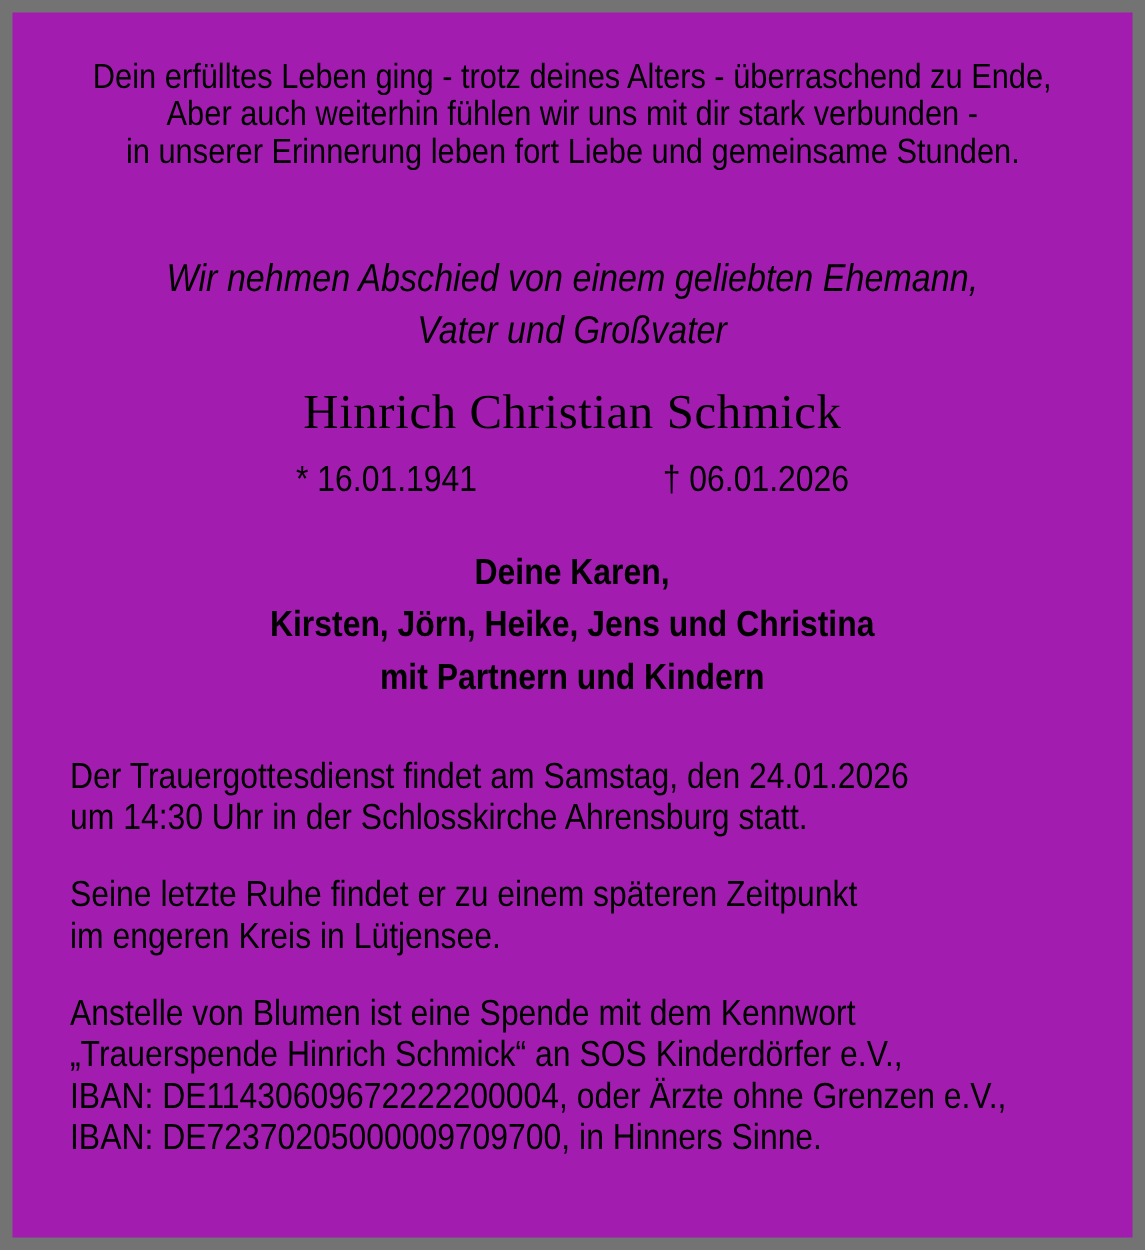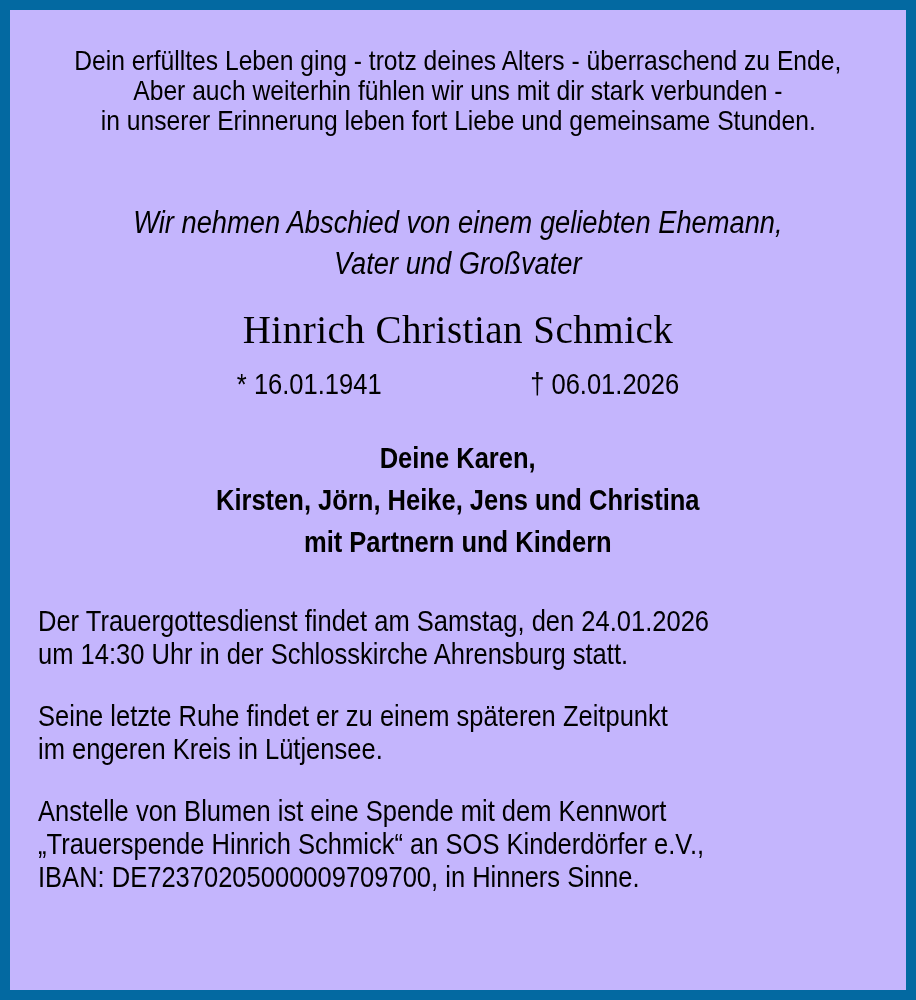--- a/index.html
+++ b/index.html
@@ -7,22 +7,22 @@
     position: relative;
     width: 916px;
     height: 1000px;
     background: #000;
     overflow: hidden;
   }
   .card {
     position: absolute;
     inset: 0;
     box-sizing: border-box;
-    border: 10px solid #0369a1;
-    background: #c4b5fd;
+    border: 10px solid #737373;
+    background: #a21caf;
     color: #000000;
     font-family: "Liberation Sans", sans-serif;
     overflow: hidden;
   }
   
   .c { display: flex; justify-content: center; }
   .cond {
     display: inline-block;
     white-space: nowrap;
     transform: scaleX(0.88);
@@ -61,21 +61,21 @@
   .mourners {
     margin-top: 36px;
     font-size: 29px;
     font-weight: bold;
     line-height: 42px;
     text-align: center;
   }
 
   .body-paragraphs {
     margin-top: 42px;
-    padding-left: 28px;
+    padding-left: 46px;
     font-size: 29px;
     line-height: 33px;
   }
   .paragraph + .paragraph { margin-top: 29px; }
 </style>
 </head>
 <body>
 
 <div class="page">
   <div class="card">
@@ -128,19 +128,20 @@
       </div>
 
       <div class="paragraph">
         <div><span class="cond-left">Seine letzte Ruhe findet er zu einem späteren Zeitpunkt</span></div>
         <div><span class="cond-left">im engeren Kreis in Lütjensee.</span></div>
       </div>
 
       <div class="paragraph">
         <div><span class="cond-left">Anstelle von Blumen ist eine Spende mit dem Kennwort</span></div>
         <div><span class="cond-left">„Trauerspende Hinrich Schmick“ an SOS Kinderdörfer e.V.,</span></div>
+        <div><span class="cond-left">IBAN: DE11430609672222200004, oder Ärzte ohne Grenzen e.V.,</span></div>
         <div><span class="cond-left">IBAN: DE72370205000009709700, in Hinners Sinne.</span></div>
       </div>
 
     </div>
 
   </div>
 </div>
 
 </body></html>

